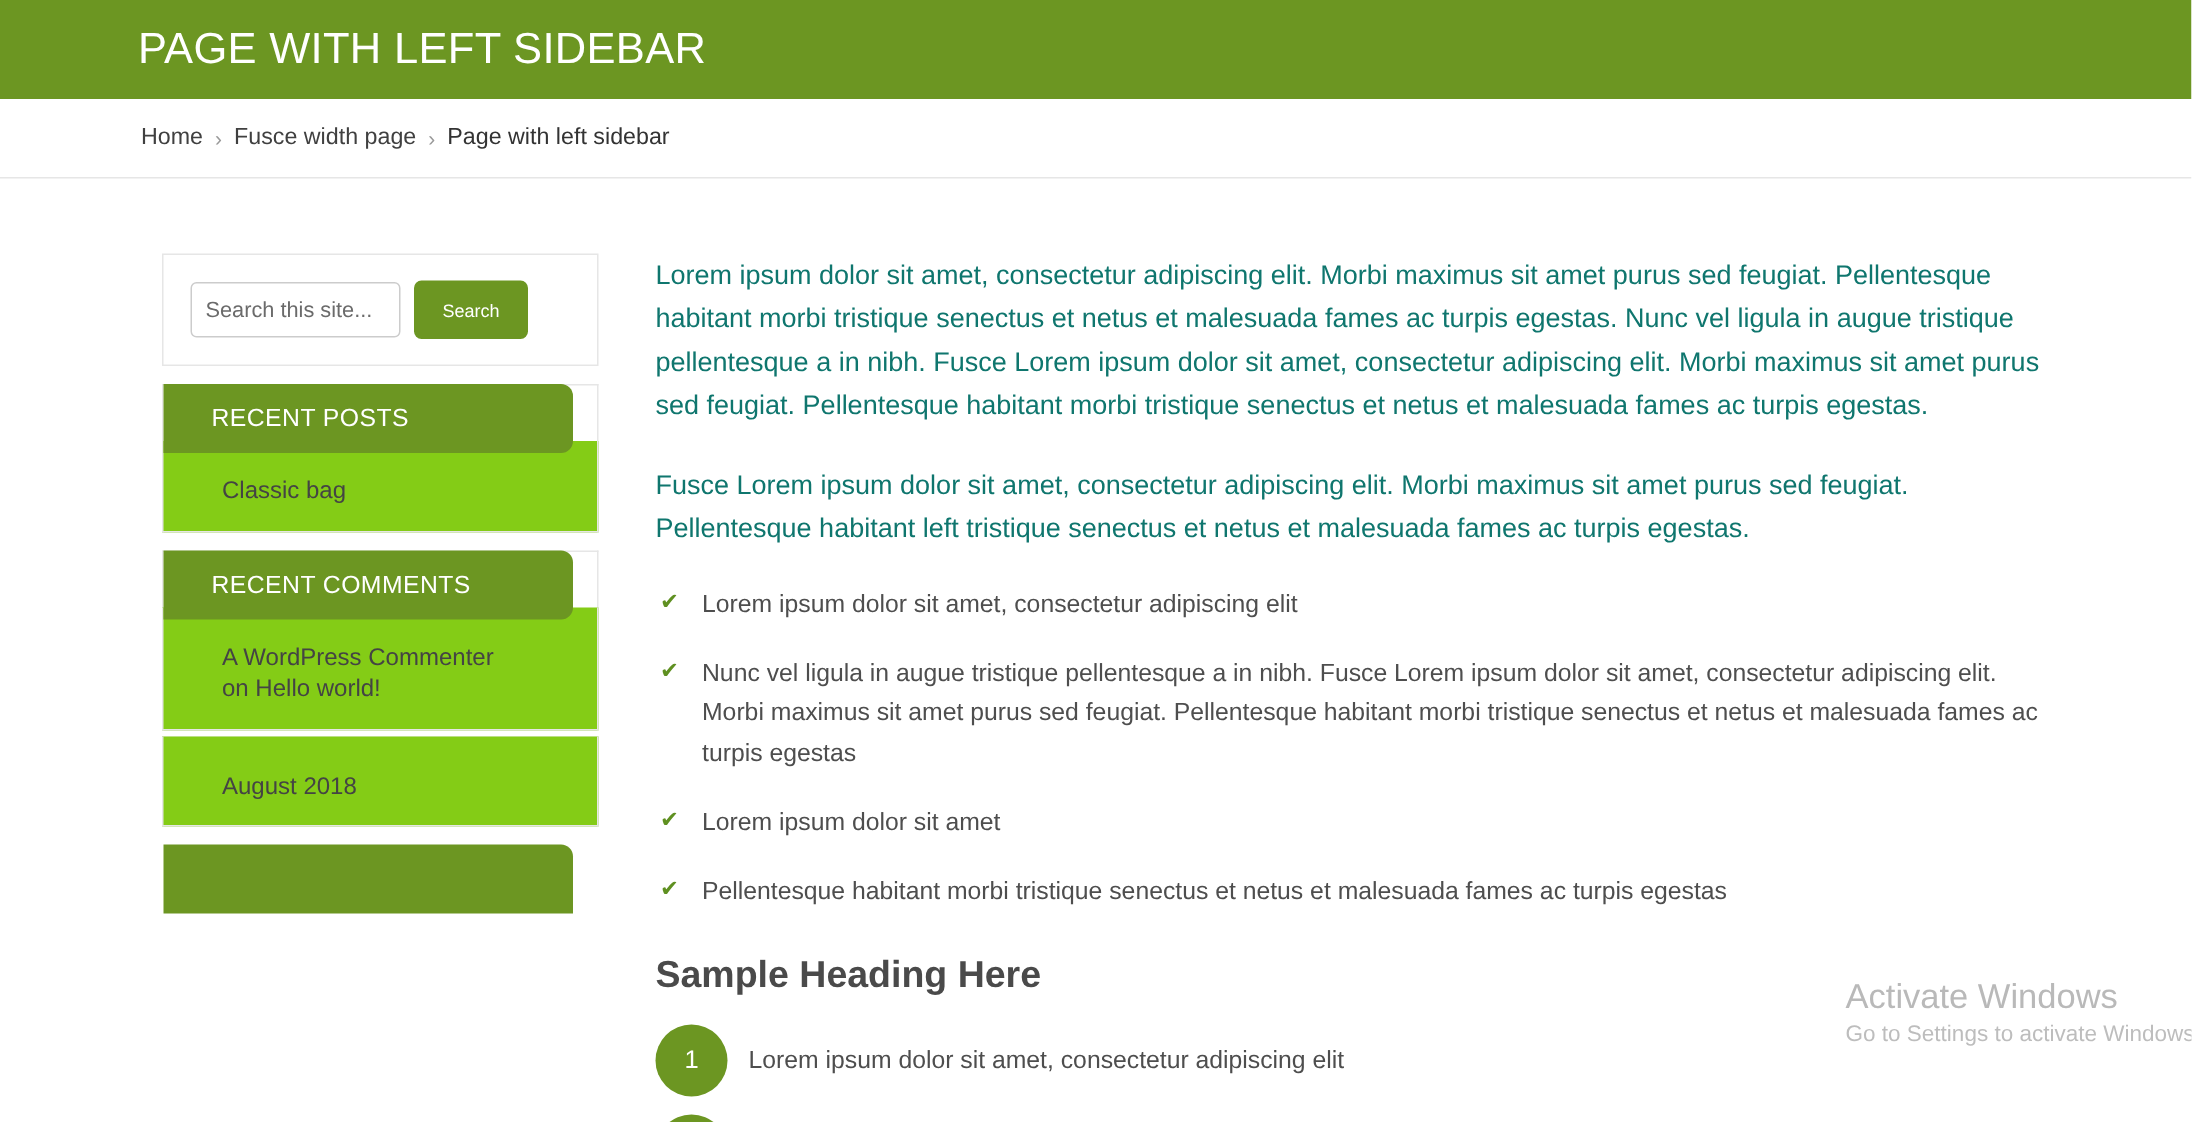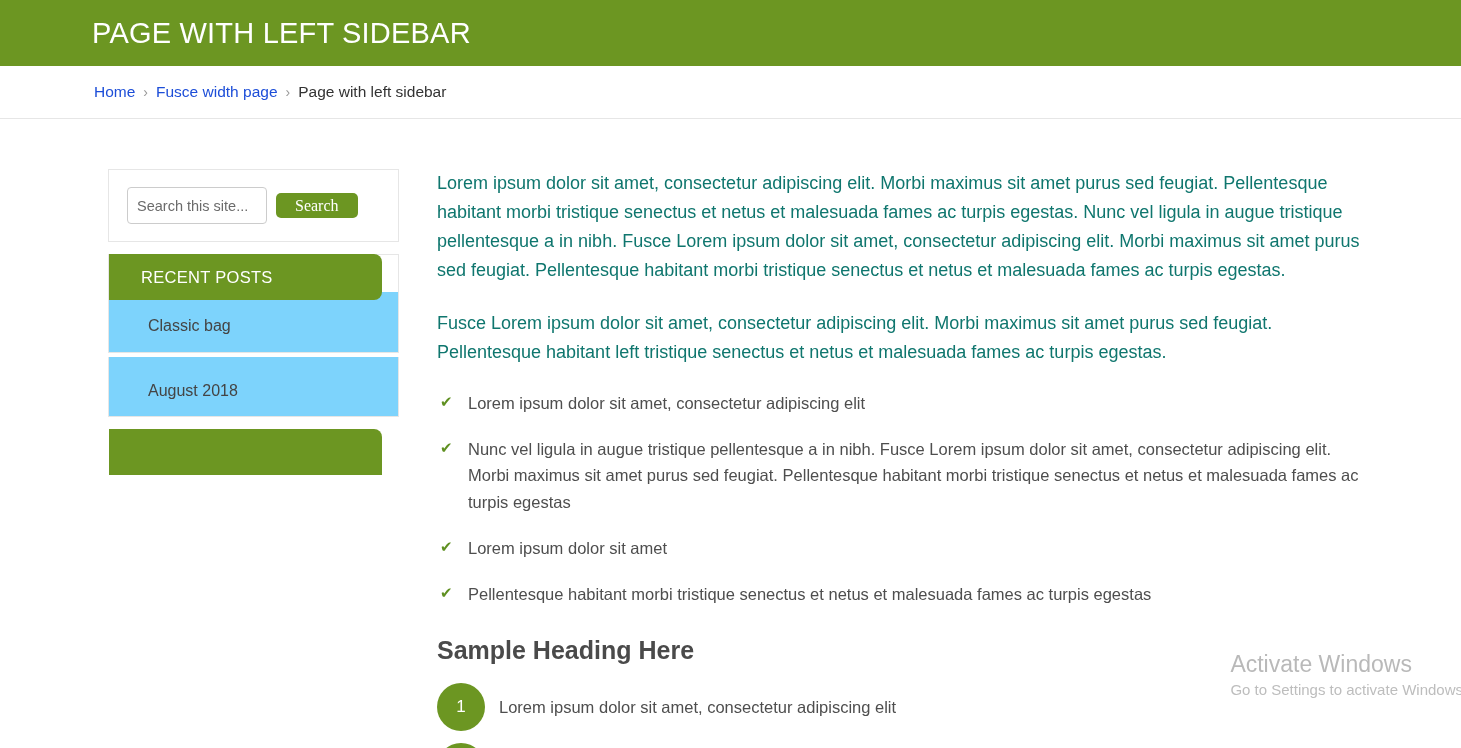--- a/index.html
+++ b/index.html
@@ -44,21 +44,21 @@
     box-sizing: border-box;
     background: #fff;
   }
   .breadcrumb {
     font-size: 15.5px;
     display: flex;
     align-items: center;
     gap: 0;
   }
   .crumb-link {
-    color: #1d4ed8;
+    color: #404040;
     text-decoration: none;
     cursor: pointer;
   }
   .crumb-sep {
     color: #999;
     margin: 0 8px;
     font-size: 14px;
   }
   .crumb-current {
     color: #333;
@@ -93,28 +93,28 @@
     border: 1px solid #ccc;
     border-radius: 4px;
     padding: 0 9px;
     font-size: 14.5px;
     font-family: "Liberation Sans", sans-serif;
     color: #000000;
     outline: none;
   }
   .search-input::placeholder { color: #6b6b6b; }
   .search-button {
-    height: 25px;
+    height: 39px;
     background: #6c9622;
     color: #fff;
     border: none;
     border-radius: 5px;
     padding: 0 19px;
-    font-size: 16px;
-    font-family: Liberation Serif, serif;
+    font-size: 12px;
+    font-family: Liberation Sans, sans-serif;
     cursor: pointer;
   }
 
   .widget {
     margin-top: 12px;
     position: relative;
   }
   .widget-title {
     background: #6c9622;
     color: #fff;
@@ -131,21 +131,21 @@
     z-index: 2;
     margin-left: 1px;
   }
   .widget-body {
     border: 1px solid #e6e6e6;
     border-top: none;
     box-sizing: border-box;
     width: 291px;
     margin-top: -8px;
     padding-top: 8px;
-    background: #7dd3fc;
+    background: #84cc16;
     position: relative;
     z-index: 1;
   }
   .widget-body-shim {
     position: absolute;
     top: 0;
     left: 0;
     width: 291px;
     height: 46px;
     border-left: 1px solid #e6e6e6;
@@ -307,20 +307,32 @@
     <div class="widget">
       <div class="widget-body-shim"></div>
       <div class="widget-title">Recent Posts</div>
       <div class="widget-body">
         <ul class="widget-list">
           <li><a>Classic bag</a></li>
         </ul>
       </div>
     </div>
 
+    <div class="widget">
+      <div class="widget-body-shim"></div>
+      <div class="widget-title">Recent Comments</div>
+      <div class="widget-body">
+        <ul class="widget-list">
+          <li>
+            <span class="comment-line">A WordPress Commenter</span>
+            <span class="comment-line">on Hello world!</span>
+          </li>
+        </ul>
+      </div>
+    </div>
 
     <div class="widget">
       <div class="widget-body-shim"></div>
       <div class="widget-body">
         <ul class="widget-list">
           <li><a>August 2018</a></li>
         </ul>
       </div>
     </div>
 

